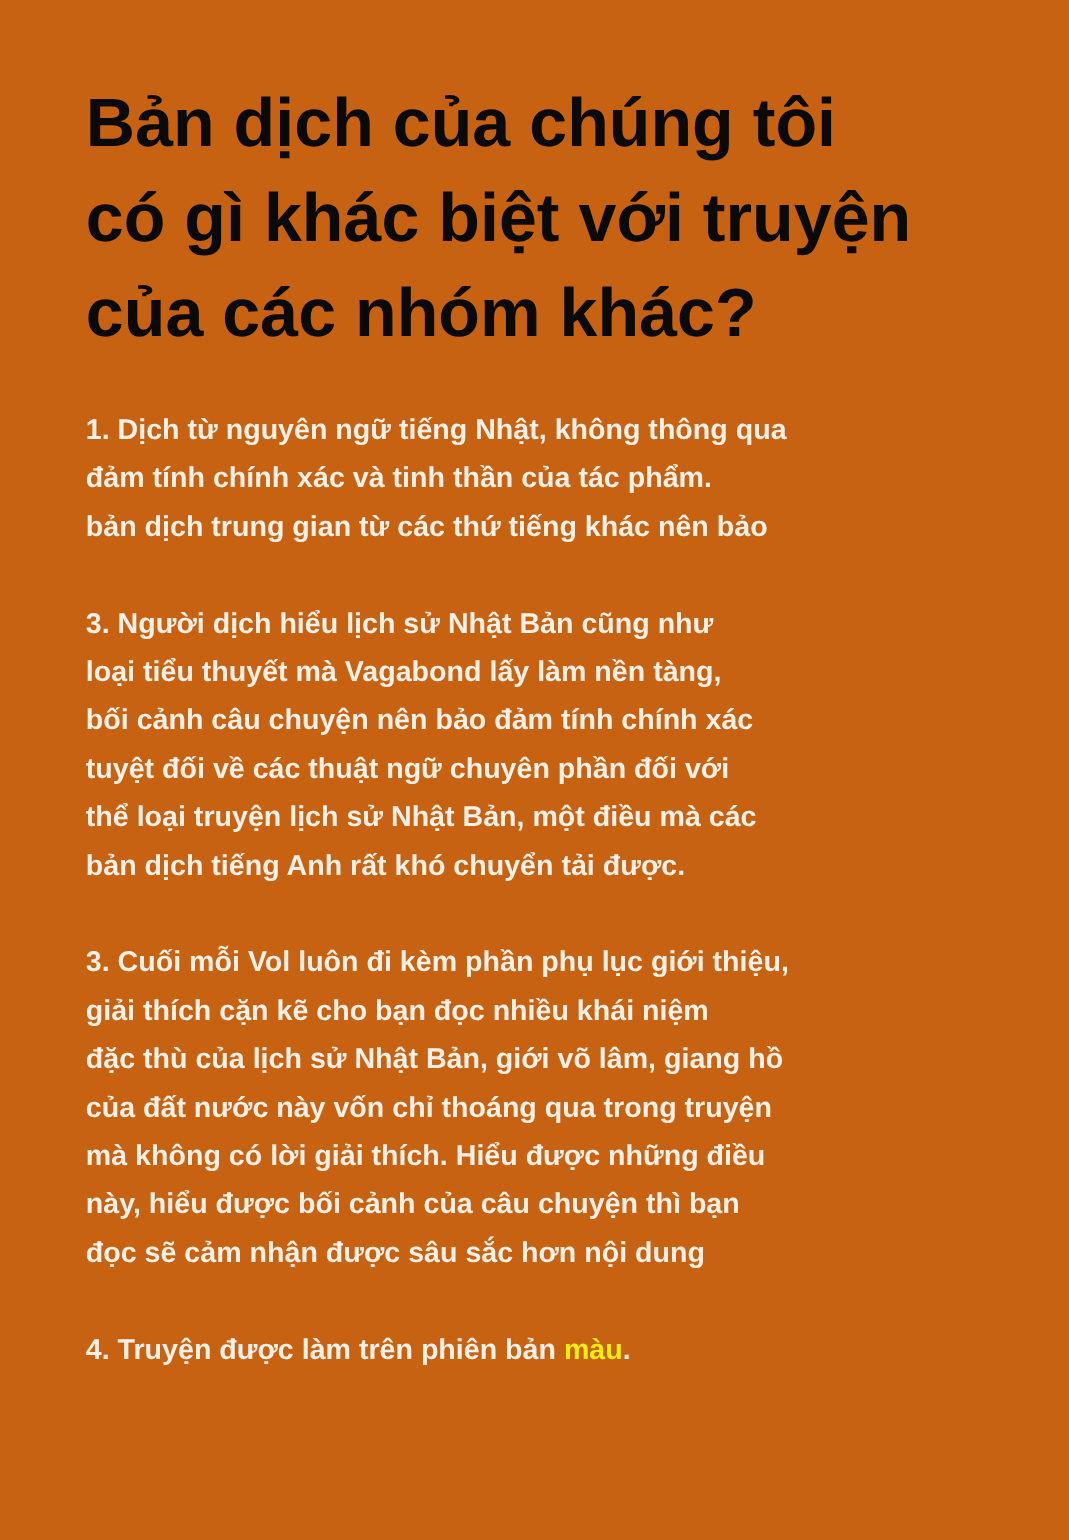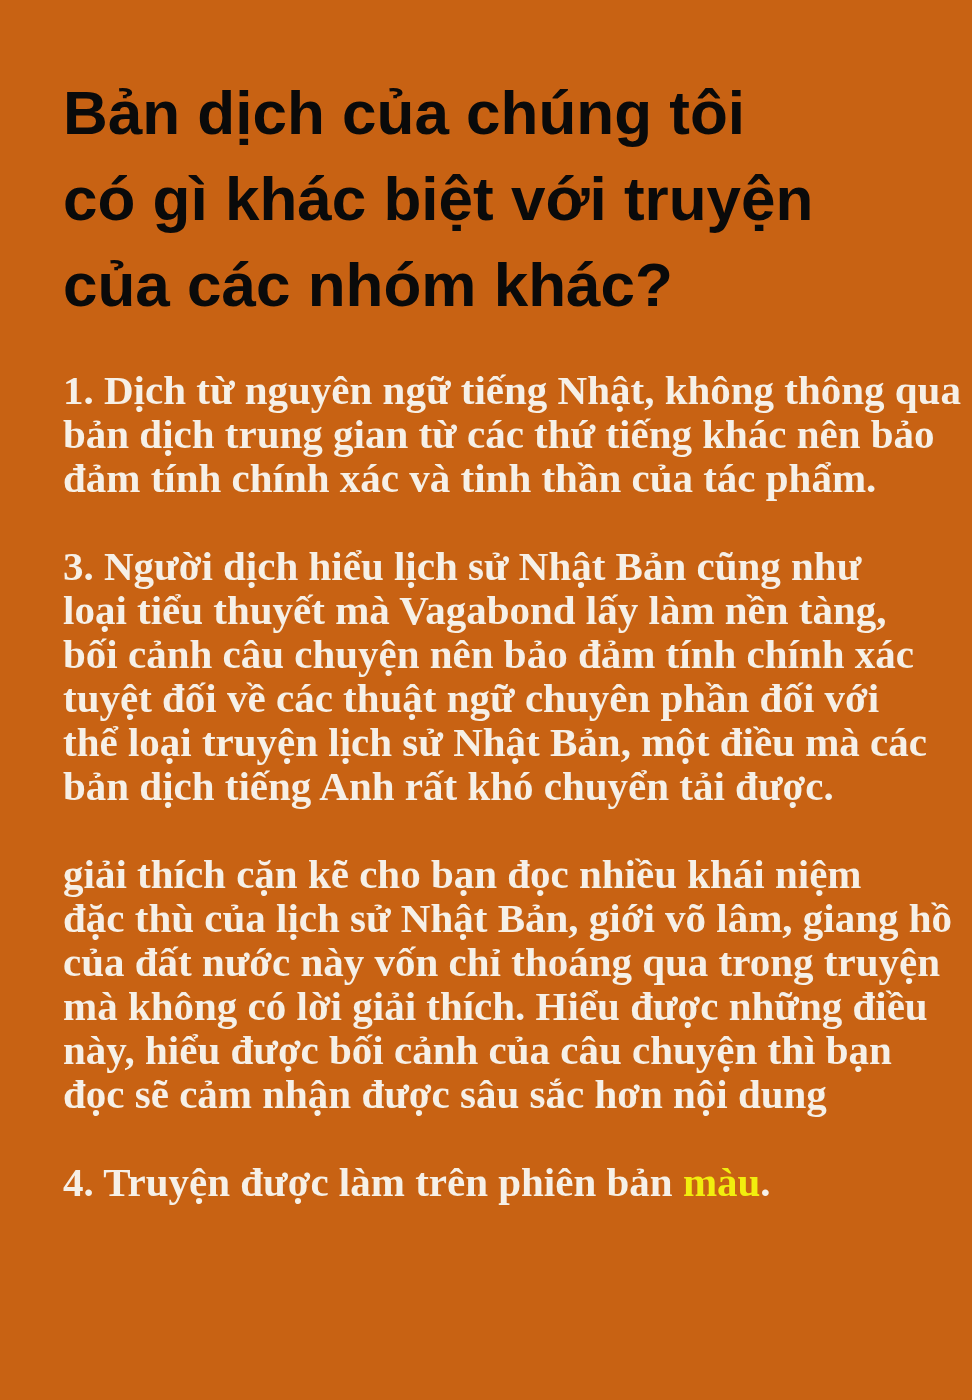--- a/index.html
+++ b/index.html
@@ -6,35 +6,35 @@
   html, body { width: 972px; height: 1400px; }
   body {
     background: var(--background, #C86213);
     font-family: "Liberation Sans", "DejaVu Sans", sans-serif;
     overflow: hidden;
   }
   .page {
     width: 952px;
     height: 1400px;
     padding: 70px 20px 0 63px;
+    margin-left: 15px;
   }
   .heading {
     color: var(--heading, #0a0a0a);
     font-size: 62px;
     line-height: 86px;
     font-weight: bold;
     letter-spacing: 0px;
   }
   .heading .line { white-space: nowrap; }
   .body-text {
     color: var(--body, #F6F0E7);
-    font-size: 41px;
+    font-size: 26px;
     line-height: 44px;
     font-weight: bold;
-    font-family: Liberation Serif, serif;
   }
   .para { margin-top: 44px; }
   .para.first { margin-top: 40px; }
   .para .line { white-space: nowrap; }
   .highlight { color: var(--highlight, #F2EE0E); }
 </style>
 </head>
 <body>
 
 <div class="page">
@@ -42,34 +42,35 @@
   <h1 class="heading">
     <div class="line">Bản dịch của chúng tôi</div>
     <div class="line">có gì khác biệt với truyện</div>
     <div class="line">của các nhóm khác?</div>
   </h1>
 
   <div class="body-text">
 
     <div class="para first">
       <div class="line">1. Dịch từ nguyên ngữ tiếng Nhật, không thông qua</div>
+      <div class="line">đảm tính chính xác và tinh thần của tác phẩm.</div>
       <div class="line">bản dịch trung gian từ các thứ tiếng khác nên bảo</div>
-      <div class="line">đảm tính chính xác và tinh thần của tác phẩm.</div>
     </div>
 
     <div class="para">
       <div class="line">3. Người dịch hiểu lịch sử Nhật Bản cũng như</div>
       <div class="line">loại tiểu thuyết mà Vagabond lấy làm nền tàng,</div>
       <div class="line">bối cảnh câu chuyện nên bảo đảm tính chính xác</div>
       <div class="line">tuyệt đối về các thuật ngữ chuyên phần đối với</div>
       <div class="line">thể loại truyện lịch sử Nhật Bản, một điều mà các</div>
       <div class="line">bản dịch tiếng Anh rất khó chuyển tải được.</div>
     </div>
 
     <div class="para">
+      <div class="line">3. Cuối mỗi Vol luôn đi kèm phần phụ lục giới thiệu,</div>
       <div class="line">giải thích cặn kẽ cho bạn đọc nhiều khái niệm</div>
       <div class="line">đặc thù của lịch sử Nhật Bản, giới võ lâm, giang hồ</div>
       <div class="line">của đất nước này vốn chỉ thoáng qua trong truyện</div>
       <div class="line">mà không có lời giải thích. Hiểu được những điều</div>
       <div class="line">này, hiểu được bối cảnh của câu chuyện thì bạn</div>
       <div class="line">đọc sẽ cảm nhận được sâu sắc hơn nội dung</div>
     </div>
 
     <div class="para">
       <div class="line"><span>4. Truyện được làm trên phiên bản </span><span class="highlight">màu</span><span>.</span></div>

